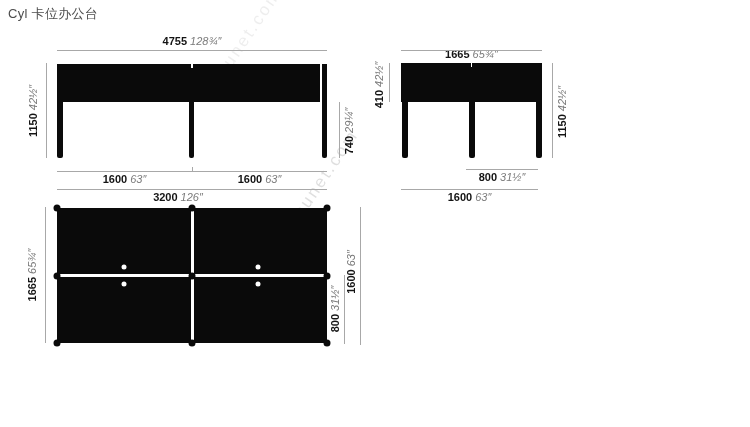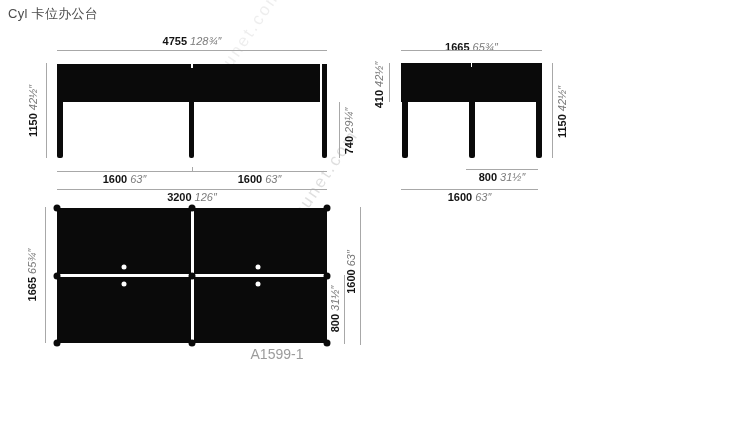--- a/index.html
+++ b/index.html
@@ -67,28 +67,28 @@
     <div class="line-h" style="left:57px;top:171px;width:270px;"></div>
     <div class="tick" style="left:192px;top:167px;height:5px;"></div>
     <div class="dlabel" style="left:57px;top:173px;width:135px;">
       <span class="mm">1600</span><span class="in">63″</span>
     </div>
     <div class="dlabel" style="left:192px;top:173px;width:135px;">
       <span class="mm">1600</span><span class="in">63″</span>
     </div>
 
     <div class="line-h" style="left:57px;top:189px;width:270px;"></div>
-    <div class="dlabel" style="left:57px;top:191px;width:270px;">
+    <div class="dlabel" style="left:43px;top:191px;width:270px;">
       <span class="mm">3200</span><span class="in">126″</span>
     </div>
   </div>
 
   <div>
 
-    <div class="dlabel" style="left:401px;top:41px;width:141px;">
+    <div class="dlabel" style="left:401px;top:48px;width:141px;">
       <span class="mm">1665</span><span class="in">65¾″</span>
     </div>
     <div class="line-h" style="left:401px;top:50px;width:141px;"></div>
 
     <div class="blk" style="left:401px;top:63px;width:141px;height:39px;"></div>
     <div class="wline" style="left:470.5px;top:63px;width:1.5px;height:4px;"></div>
     <div class="blk leg" style="left:401.5px;top:102px;width:6px;height:56px;"></div>
     <div class="blk leg" style="left:468.5px;top:102px;width:6px;height:56px;"></div>
     <div class="blk leg" style="left:535.5px;top:102px;width:6px;height:56px;"></div>
 
@@ -142,15 +142,14 @@
     <div class="dlabel vlabel" style="left:335px;top:309px;">
       <span class="mm">800</span><span class="in">31½″</span>
     </div>
 
     <div class="line-v" style="left:360px;top:207px;height:138px;"></div>
     <div class="dlabel vlabel" style="left:351px;top:272px;">
       <span class="mm">1600</span><span class="in">63″</span>
     </div>
   </div>
 
-  <div class="model-label" style="left:197px;top:346px;width:160px;">A1599-1</div>
 
 </div>
 
 </body></html>

